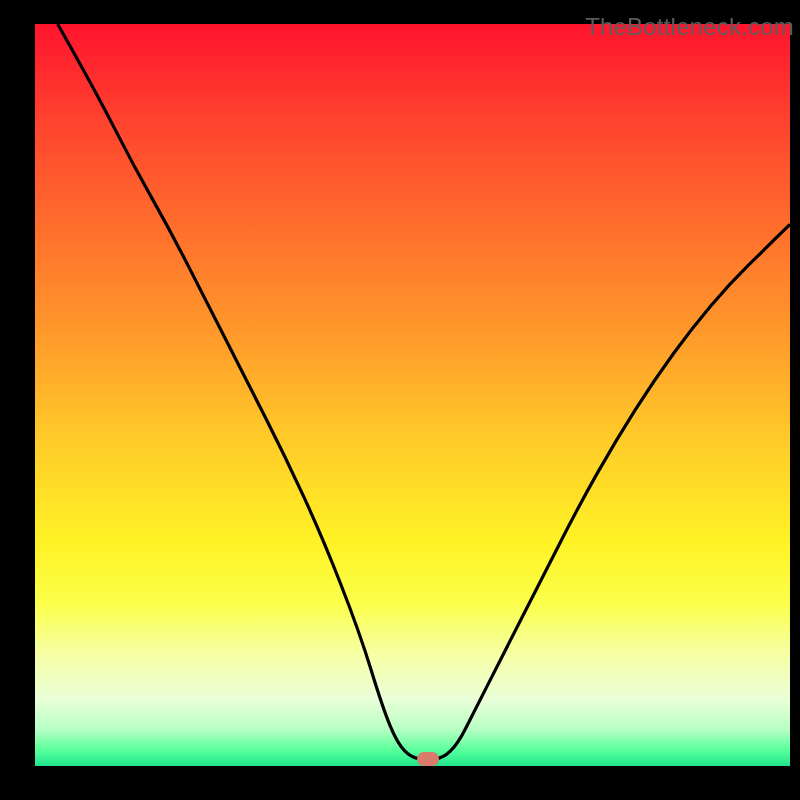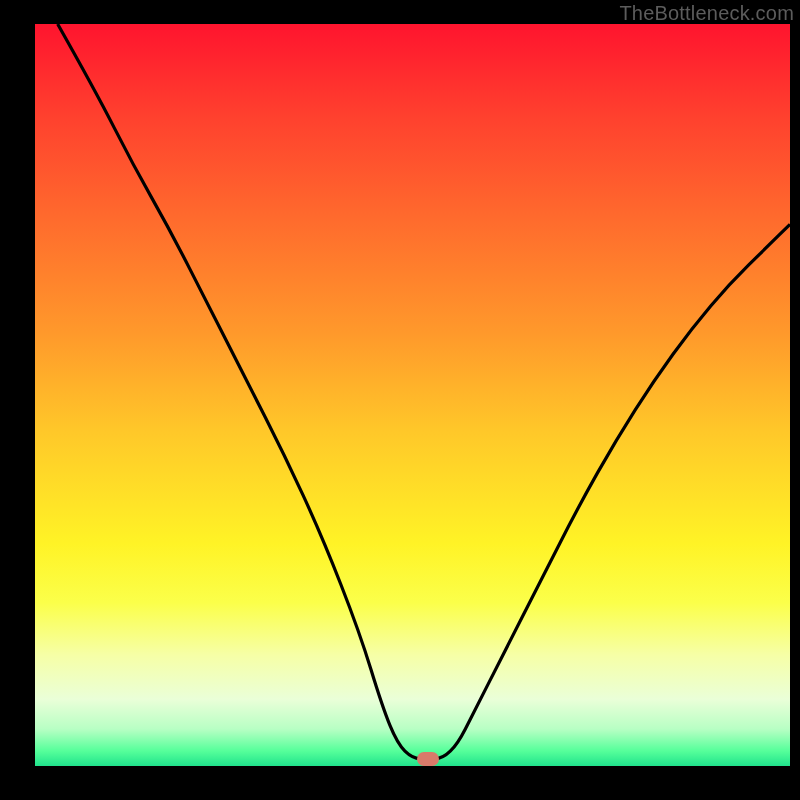--- a/index.html
+++ b/index.html
@@ -42,24 +42,24 @@
   }
   .marker {
     position: absolute;
     width: 22px;
     height: 14px;
     background: #d97a6a;
     border-radius: 7px;
   }
   .watermark {
     position: absolute;
-    top: 2px;
+    top: 13px;
     right: 6px;
     color: #5c5c5c;
-    font-size: 20px;
+    font-size: 24px;
     font-weight: 500;
     letter-spacing: 0.2px;
   }
   svg.curve {
     position: absolute;
     left: 0;
     top: 0;
     width: 100%;
     height: 100%;
     overflow: visible;

